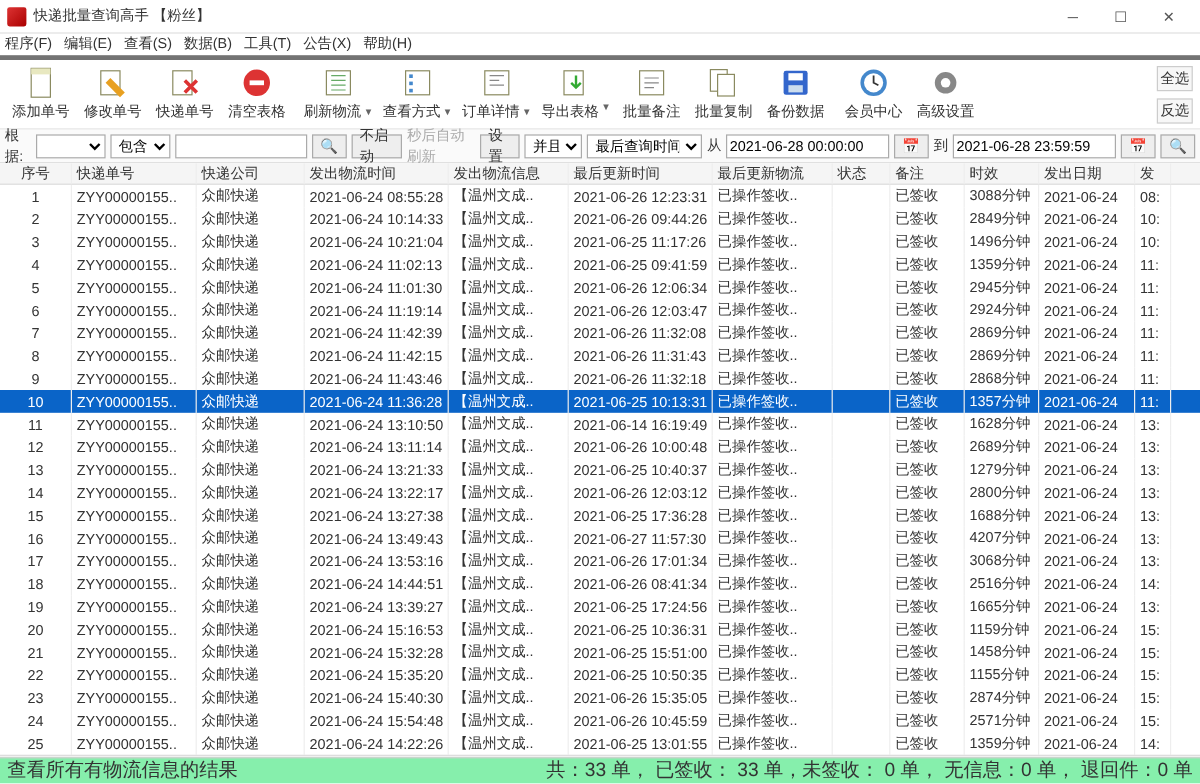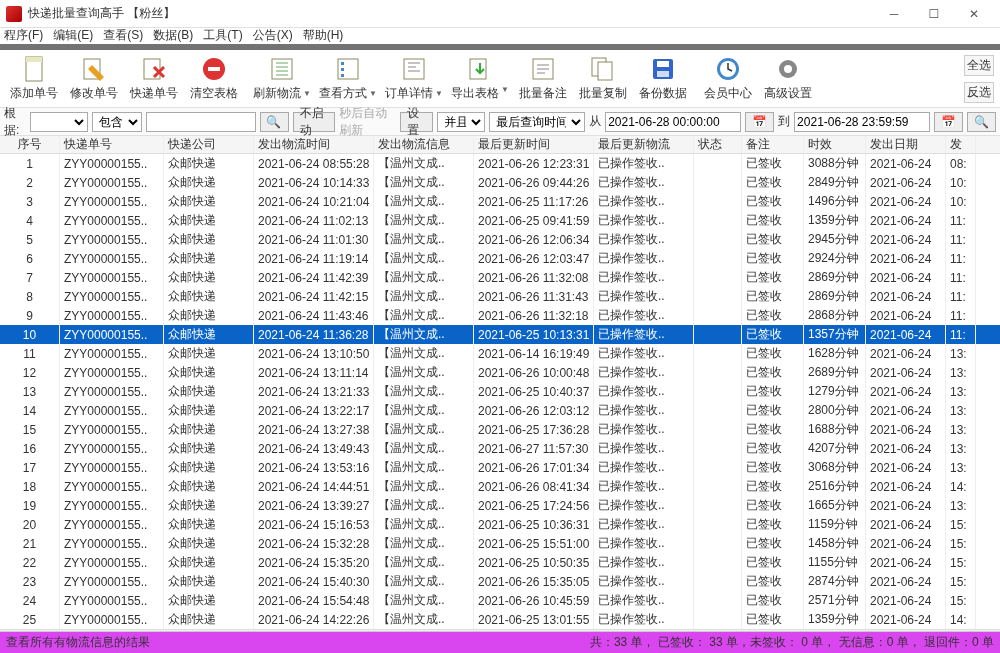--- a/index.html
+++ b/index.html
@@ -1,42 +1,42 @@
 <!DOCTYPE html>
 <html><head>
 <meta charset="utf-8">
 <style>
 * { box-sizing: border-box; margin: 0; padding: 0; font-family: "Microsoft YaHei", SimSun, sans-serif; }
 body { width: 1000px; height: 653px; background: #fff; overflow: hidden; font-size: 12px; color: #333; display: flex; flex-direction: column; }
 .title-bar { height: 28px; background: #fff; border-bottom: 1px solid #e0e0e0; display: flex; align-items: center; padding: 0 6px; }
 .title-bar .app-icon { width: 16px; height: 16px; background: linear-gradient(135deg,#d33,#a00); margin-right: 6px; border-radius:2px; }
 .title-bar .title-text { flex: 1; font-size: 12px; }
 .title-bar .win-btn { width: 40px; height: 28px; display: flex; align-items: center; justify-content: center; color: #555; }
-.menu-bar { height: 22px; display: flex; align-items: flex-end; padding: 0 4px; border-bottom: 6px solid #737373; gap: 10px; }
+.menu-bar { height: 22px; display: flex; align-items: flex-start; padding: 0 4px; border-bottom: 4px solid #737373; gap: 10px; }
 .menu-bar span { font-size: 12px; }
 .toolbar { height: 58px; display: flex; align-items: center; padding: 2px 4px; border-bottom: 1px solid #e0e0e0; }
 .tb-btn { display: flex; flex-direction: column; align-items: center; justify-content: center; width: 60px; gap: 2px; }
 .tb-btn.wide { width: 66px; }
 .tb-icon { width: 28px; height: 28px; }
 .tb-lbl { font-size: 12px; text-align: center; }
 .tb-sep { width: 1px; height: 44px; background: transparent; margin: 0 2px; }
 .dd-arrow { font-size: 8px; color: #666; margin-left: 2px; }
 .rt-btns { margin-left: auto; display: flex; flex-direction: column; gap: 6px; padding-right: 2px; }
 .rt-btns div { font-size: 12px; border: 1px solid #ccc; padding: 1px 2px; background:#f7f7f7;}
 .filter-bar { height: 28px; display: flex; align-items: center; padding: 0 4px; gap: 4px; border-bottom: 1px solid #e0e0e0; background: #fafafa; }
 .filter-bar select, .filter-bar input { height: 20px; font-size: 12px; border: 1px solid #aaa; padding: 0 2px; background: #fff; }
 .filter-bar .lbl { font-size: 12px; }
 .filter-bar .btn { height: 20px; border: 1px solid #aaa; background: #eee; font-size: 12px; padding: 0 6px; display:flex;align-items:center; }
 .table-wrap { flex: 1; overflow: hidden; display: flex; flex-direction: column; position:relative;}
 .thead { display: flex; height: 24px; background: #f5f5f5; border-bottom: 1px solid #ddd; }
 .thead .cell, .row .cell { border-right: 1px solid #eee; padding: 0 4px; display: flex; align-items: center; overflow: hidden; white-space: nowrap; }
 .row { display: flex; height: 19px; }
 .row.sel { background: #0a64c8; color: #fff; }
 .cell.c0{width:60px;justify-content:center;} .cell.c1{width:104px;} .cell.c2{width:90px;} .cell.c3{width:120px;} .cell.c4{width:100px;} .cell.c5{width:120px;} .cell.c6{width:100px;} .cell.c7{width:48px;} .cell.c8{width:62px;} .cell.c9{width:62px;} .cell.c10{width:80px;} .cell.c11{width:30px;}
-.status-bar { height: 22px; border-top: 1px solid #ccc; display: flex; align-items: center; padding: 0 6px; font-size: 12px; background: #d946ef; }
+.status-bar { height: 22px; border-top: 1px solid #ccc; display: flex; align-items: center; padding: 0 6px; font-size: 16px; background: #86efac; }
 .status-bar .right { margin-left: auto; }
 .hscroll{height:14px;background:#f0f0f0;border-top:1px solid #ddd;}
 </style>
 </head>
 <body>
 
 <div class="title-bar">
   <div class="app-icon"></div>
   <div class="title-text">快递批量查询高手  【粉丝】</div>
   <div class="win-btn">─</div>

